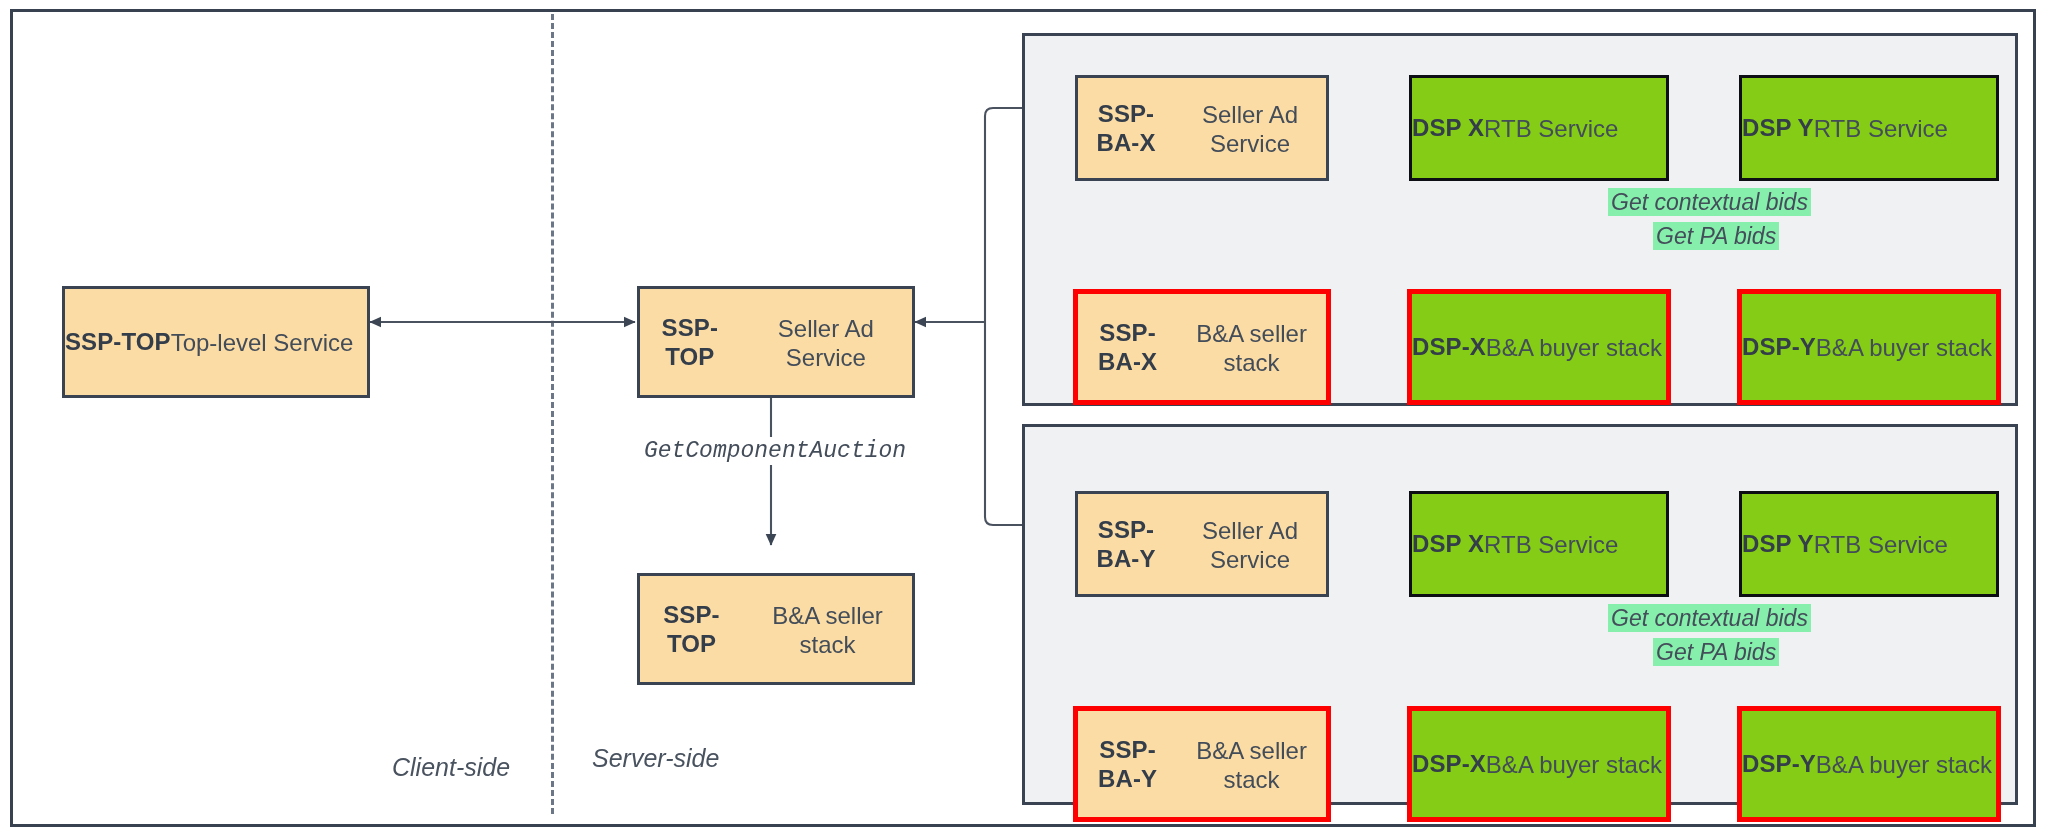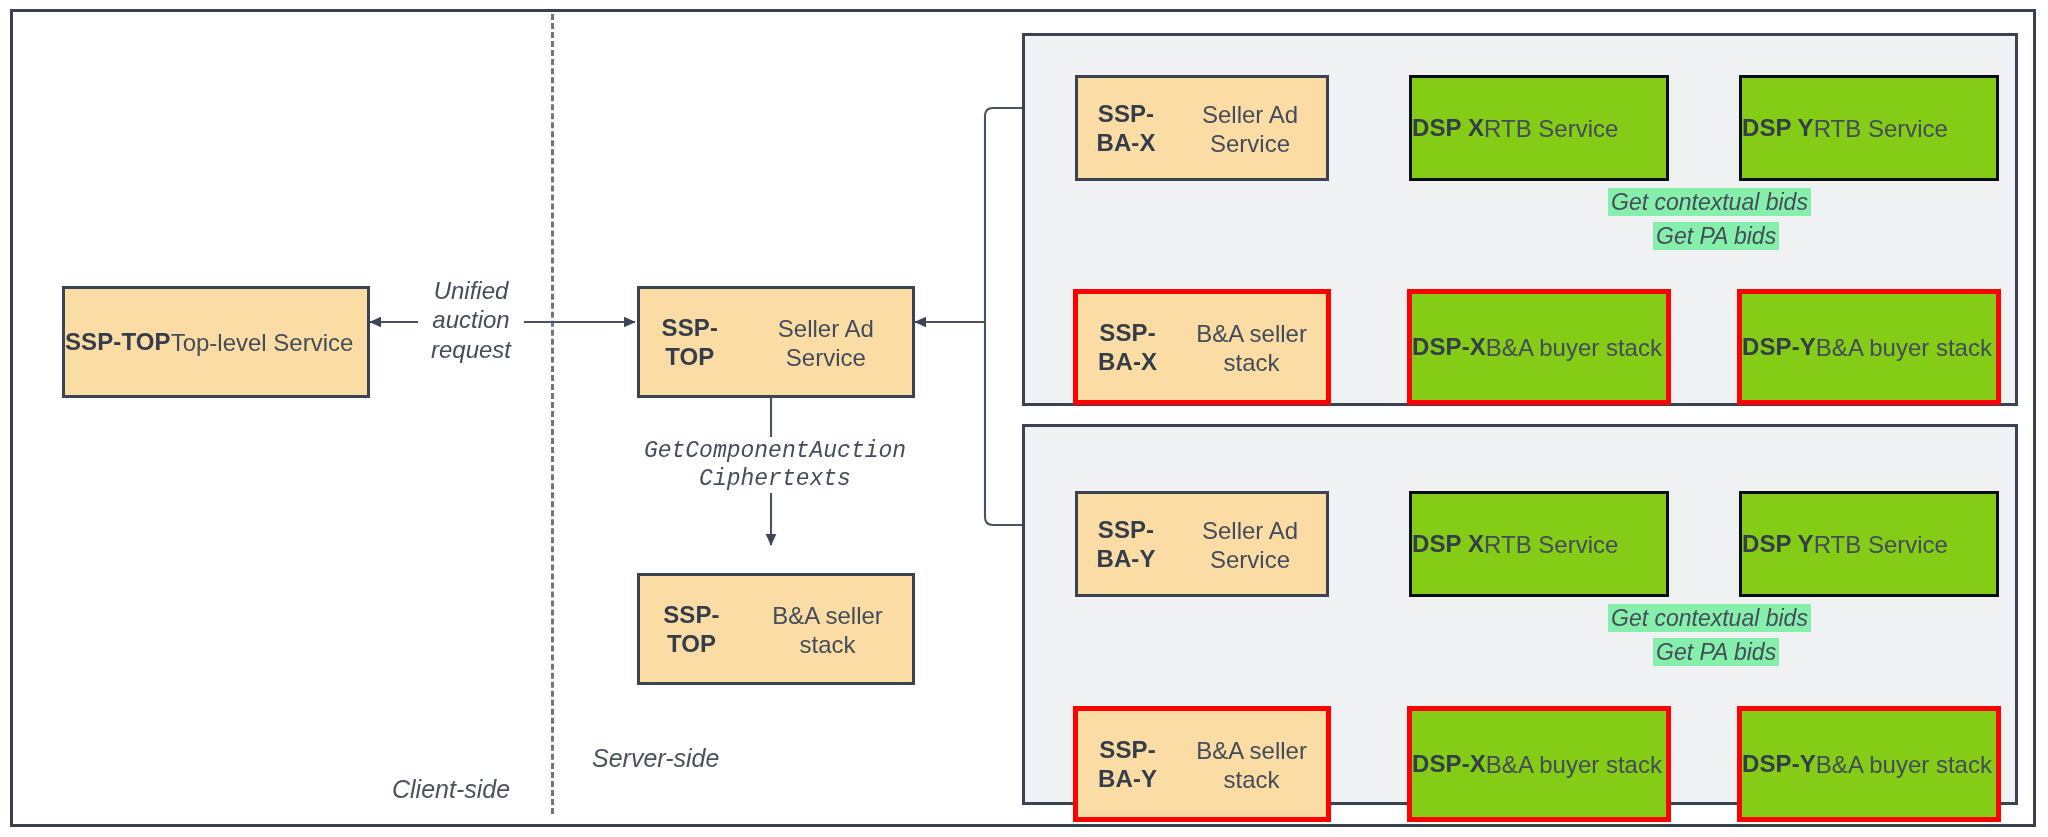--- a/index.html
+++ b/index.html
@@ -22,21 +22,21 @@
   .divider{
     position:absolute;left:551px;top:14px;width:0;height:800px;
     border-left:3px dashed #6b7687;
   }
 
   
   .side-label{
     position:absolute;font-style:italic;font-size:25px;color:#49525f;
     white-space:nowrap;
   }
-  .side-label.client{left:392px;top:775px;}
+  .side-label.client{left:392px;top:753px;}
   .side-label.server{left:592px;top:744px;}
 
   
   .node{
     position:absolute;box-sizing:border-box;
     display:flex;flex-direction:row;align-items:center;justify-content:flex-start;
     text-align:center;line-height:1.22;margin-top:20px;
   }
   .node .t1{font-weight:bold;font-size:24px;color:#343d4a;letter-spacing:.1px;}
   .node .t2{font-size:24px;color:#434c59;font-weight:400;margin-top:2px;}
@@ -127,29 +127,23 @@
   <div class="node orange" style="left:637px;top:266px;width:278px;height:112px;">
     <span class="t1">SSP-TOP</span>
     <span class="t2">Seller Ad Service</span>
   </div>
 
   <div class="node orange" style="left:637px;top:553px;width:278px;height:112px;">
     <span class="t1">SSP-TOP</span>
     <span class="t2">B&amp;A seller stack</span>
   </div>
 
-  <div class="elabel" style="left:418px;top:276px;font-size:24px;width:100px;text-align:center;">
-    <div>Unified</div>
-    <div>auction</div>
-    <div>request</div>
-  </div>
 
   <div class="elabel mono" style="left:622px;top:437px;font-size:23px;width:300px;">
     <div>GetComponentAuction</div>
-    <div>Ciphertexts</div>
   </div>
 
   <div class="panel" style="left:1022px;top:33px;width:996px;height:373px;"></div>
 
   <div class="node orange" style="left:1075px;top:55px;width:254px;height:106px;">
     <span class="t1">SSP-BA-X</span>
     <span class="t2">Seller Ad Service</span>
   </div>
   <div class="node purple" style="left:1409px;top:55px;width:260px;height:106px;">
     <span class="t1">DSP X</span>

